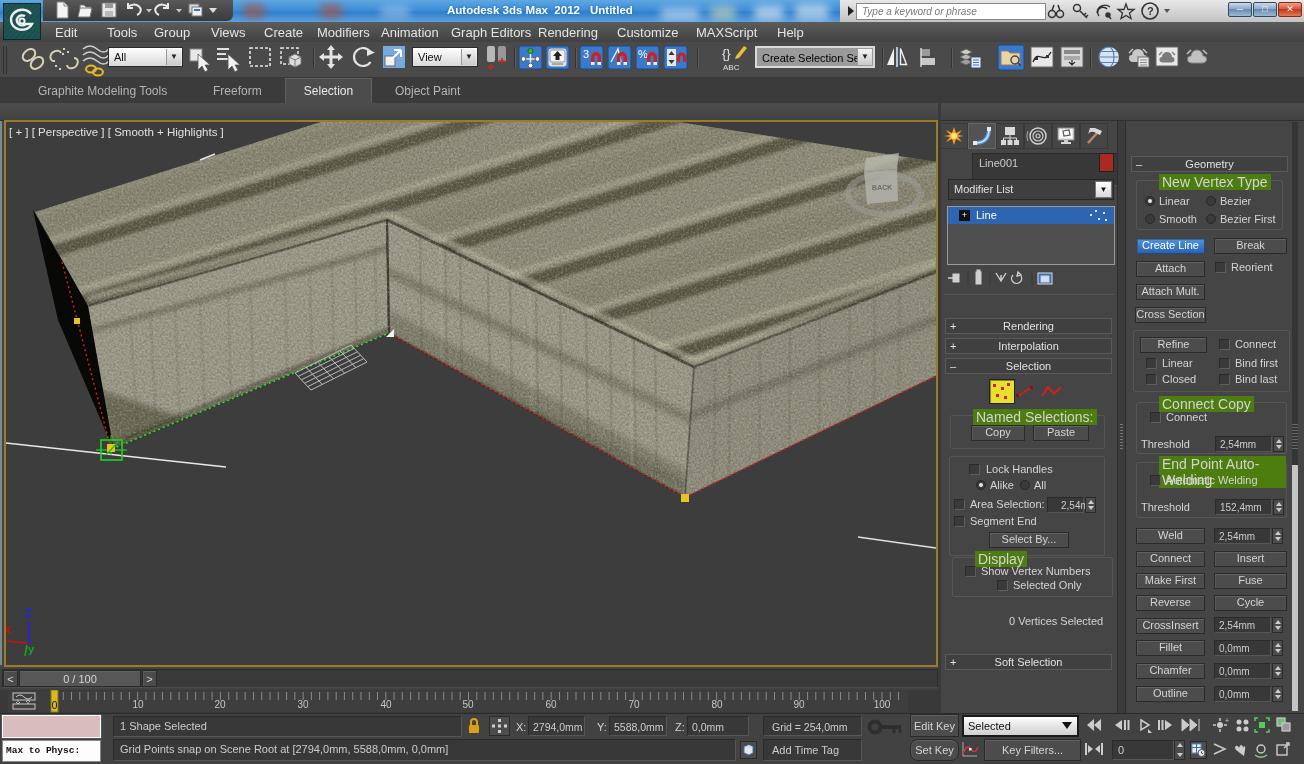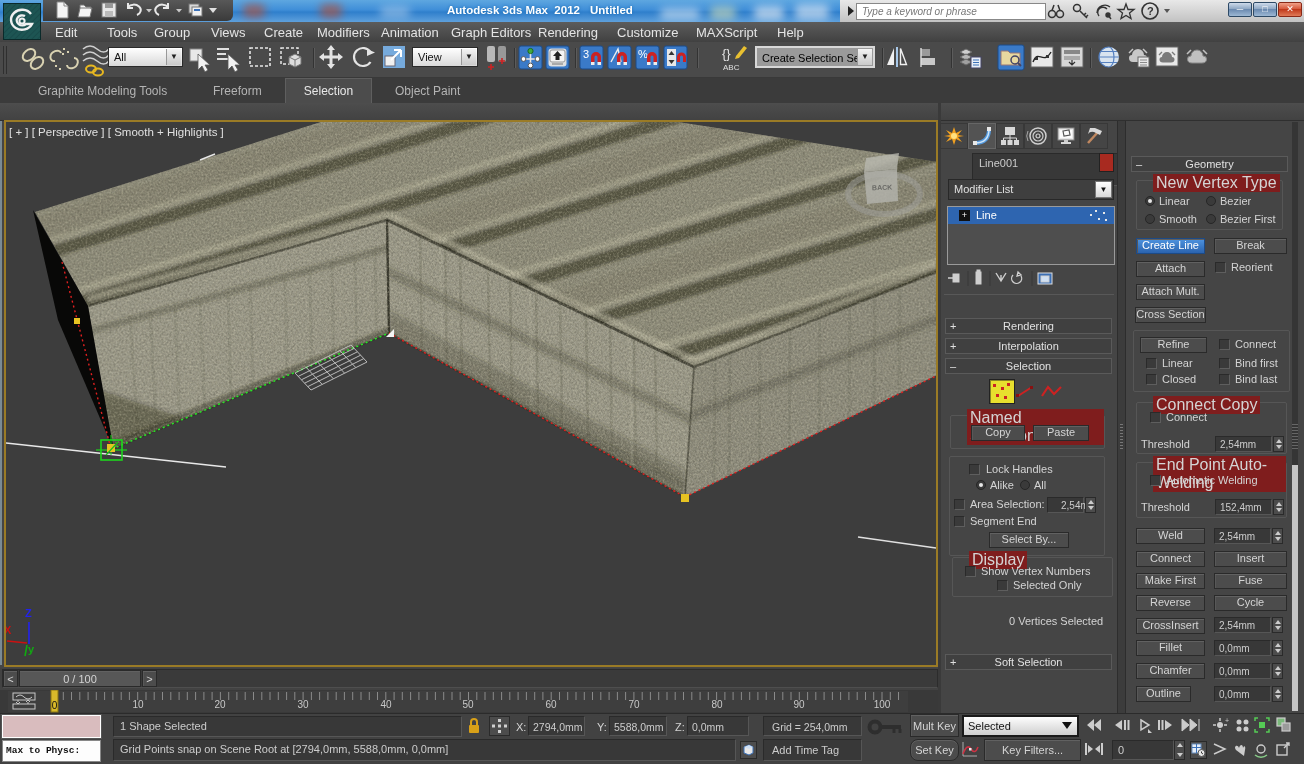--- a/index.html
+++ b/index.html
@@ -36,21 +36,21 @@
 #trackbar{left:0;top:690px;width:941px;height:23px;background:#393939;border-top:1px solid #2a2a2a;color:#c0c0c0;}
 
 #status{left:0;top:713px;width:1304px;height:51px;background:#424242;border-top:1px solid #2b2b2b;}
 .sunk{position:absolute;background:#383838;border:1px solid #2a2a2a;border-bottom-color:#565656;border-right-color:#565656;color:#cccccc;font-size:11px;padding:3px 0 0 6px;}
 .btn{position:absolute;background:#4c4c4c;border:1px solid #2a2a2a;box-shadow:inset 0 1px 0 #616161,inset 1px 0 0 #585858;color:#d4d4d4;font-size:11px;text-align:center;}
 
 #cmdpanel{left:938px;top:121px;width:366px;height:592px;background:#454545;color:#d4d4d4;font-size:11px;}
 .roll{position:absolute;background:#404040;border:1px solid #5a5a5a;color:#e0e0e0;text-align:center;font-size:11px;height:16px;line-height:15px;}
 .roll b{position:absolute;left:4px;top:0px;font-weight:normal;}
 .grp{position:absolute;border:1px solid #565656;border-radius:2px;}
-.grplabel{position:absolute;top:-7px;left:16px;background:#7f1d1d;padding:0 3px;font-size:16px;color:#d4d4d4;}
+.grplabel{position:absolute;top:-7px;left:22px;background:#4d7c0f;padding:0 3px;font-size:14px;color:#d4d4d4;}
 .cb{position:absolute;width:11px;height:11px;background:#3a3a3a;border:1px solid #2a2a2a;border-bottom-color:#5e5e5e;border-right-color:#5e5e5e;}
 .rad{position:absolute;width:10px;height:10px;border-radius:50%;background:#3a3a3a;border:1px solid #262626;}
 .rad.on:after{content:"";position:absolute;left:2px;top:2px;width:4px;height:4px;border-radius:50%;background:#e8e8e8;}
 .lbl{position:absolute;font-size:11px;color:#d4d4d4;white-space:nowrap;}
 .spin{position:absolute;width:11px;background:#4c4c4c;border:1px solid #2a2a2a;}
 .spin:before{content:"";position:absolute;left:2px;top:2px;border-left:3px solid transparent;border-right:3px solid transparent;border-bottom:4px solid #ccc;}
 .spin:after{content:"";position:absolute;left:2px;bottom:2px;border-left:3px solid transparent;border-right:3px solid transparent;border-top:4px solid #ccc;}
 </style></head>
 <body>
 <div id="root">
@@ -758,21 +758,21 @@
         <polygon points="3,5 8,7 12,5 8,3" fill="#cfe0f4"></polygon>
       </svg></div>
 <div class="sunk" style="left:763px;top:739px;width:99px;height:22px;padding:4px 0 0 8px;">Add Time Tag</div>
 
 <svg class="abs" style="left:867px;top:716px" width="38" height="22">
 <circle cx="8" cy="11" r="5.5" fill="none" stroke="#2e2e2e" stroke-width="4"></circle>
 <line x1="13" y1="11" x2="34" y2="11" stroke="#2e2e2e" stroke-width="4"></line>
 <line x1="27" y1="13" x2="27" y2="17" stroke="#2e2e2e" stroke-width="3"></line>
 <line x1="33" y1="13" x2="33" y2="17" stroke="#2e2e2e" stroke-width="3"></line>
 </svg>
-<div class="btn" style="left:910px;top:714px;width:49px;height:23px;line-height:22px;">Mult Key</div>
+<div class="btn" style="left:910px;top:714px;width:49px;height:23px;line-height:22px;">Edit Key</div>
 <div class="btn" style="left:910px;top:739px;width:49px;height:22px;line-height:21px;border-radius:8px;">Set Key</div>
 <div class="abs" style="left:962px;top:715px;width:117px;height:22px;background:linear-gradient(#fdfdfd,#cfcfcf);border:2px solid #1a1a1a;color:#111;font-size:11px;padding:3px 0 0 4px;">Selected</div>
 <div class="abs" style="left:1062px;top:722px;width:0;height:0;border-left:5px solid transparent;border-right:5px solid transparent;border-top:7px solid #111;"></div>
 <svg class="abs" style="left:960px;top:740px" width="20" height="20">
 <path d="M 3,2 V 16 H 17" fill="none" stroke="#aaa" stroke-width="1"></path>
 <path d="M 3,14 Q 7,3 11,9 T 18,7" fill="none" stroke="#cc3344" stroke-width="1.5"></path>
 <rect x="9" y="8" width="2.5" height="2.5" fill="#eee"></rect>
 </svg>
 <div class="btn" style="left:984px;top:739px;width:97px;height:22px;line-height:21px;">Key Filters...</div>
 
@@ -1053,19 +1053,19 @@
 <div class="btn" style="left:1214px;top:595px;width:73px;height:16px;">Cycle</div>
 <div class="btn" style="left:1136px;top:618px;width:69px;height:16px;">CrossInsert</div>
 <div class="sunk" style="left:1214px;top:617px;width:57px;height:16px;padding:2px 0 0 4px;font-size:10px;">2,54mm</div>
 <div class="spin" style="left:1272px;top:617px;height:16px;"></div>
 <div class="btn" style="left:1136px;top:640px;width:69px;height:16px;">Fillet</div>
 <div class="sunk" style="left:1214px;top:640px;width:57px;height:16px;padding:2px 0 0 4px;font-size:10px;">0,0mm</div>
 <div class="spin" style="left:1272px;top:640px;height:16px;"></div>
 <div class="btn" style="left:1136px;top:663px;width:69px;height:16px;">Chamfer</div>
 <div class="sunk" style="left:1214px;top:663px;width:57px;height:16px;padding:2px 0 0 4px;font-size:10px;">0,0mm</div>
 <div class="spin" style="left:1272px;top:663px;height:16px;"></div>
-<div class="btn" style="left:1136px;top:686px;width:55px;height:16px;">Outline</div>
+<div class="btn" style="left:1136px;top:686px;width:69px;height:16px;">Outline</div>
 <div class="sunk" style="left:1214px;top:686px;width:57px;height:16px;padding:2px 0 0 4px;font-size:10px;">0,0mm</div>
 <div class="spin" style="left:1272px;top:686px;height:16px;"></div>
 
 <div class="abs" style="left:1292px;top:122px;width:6px;height:343px;background:#353535;"></div>
 <div class="abs" style="left:1292px;top:465px;width:6px;height:246px;background:#c4c4c4;"></div>
 <div class="abs" style="left:1292px;top:424px;width:6px;height:26px;background:repeating-linear-gradient(#666 0 1px,#353535 1px 3px);"></div>
 </div>
 </body></html>

